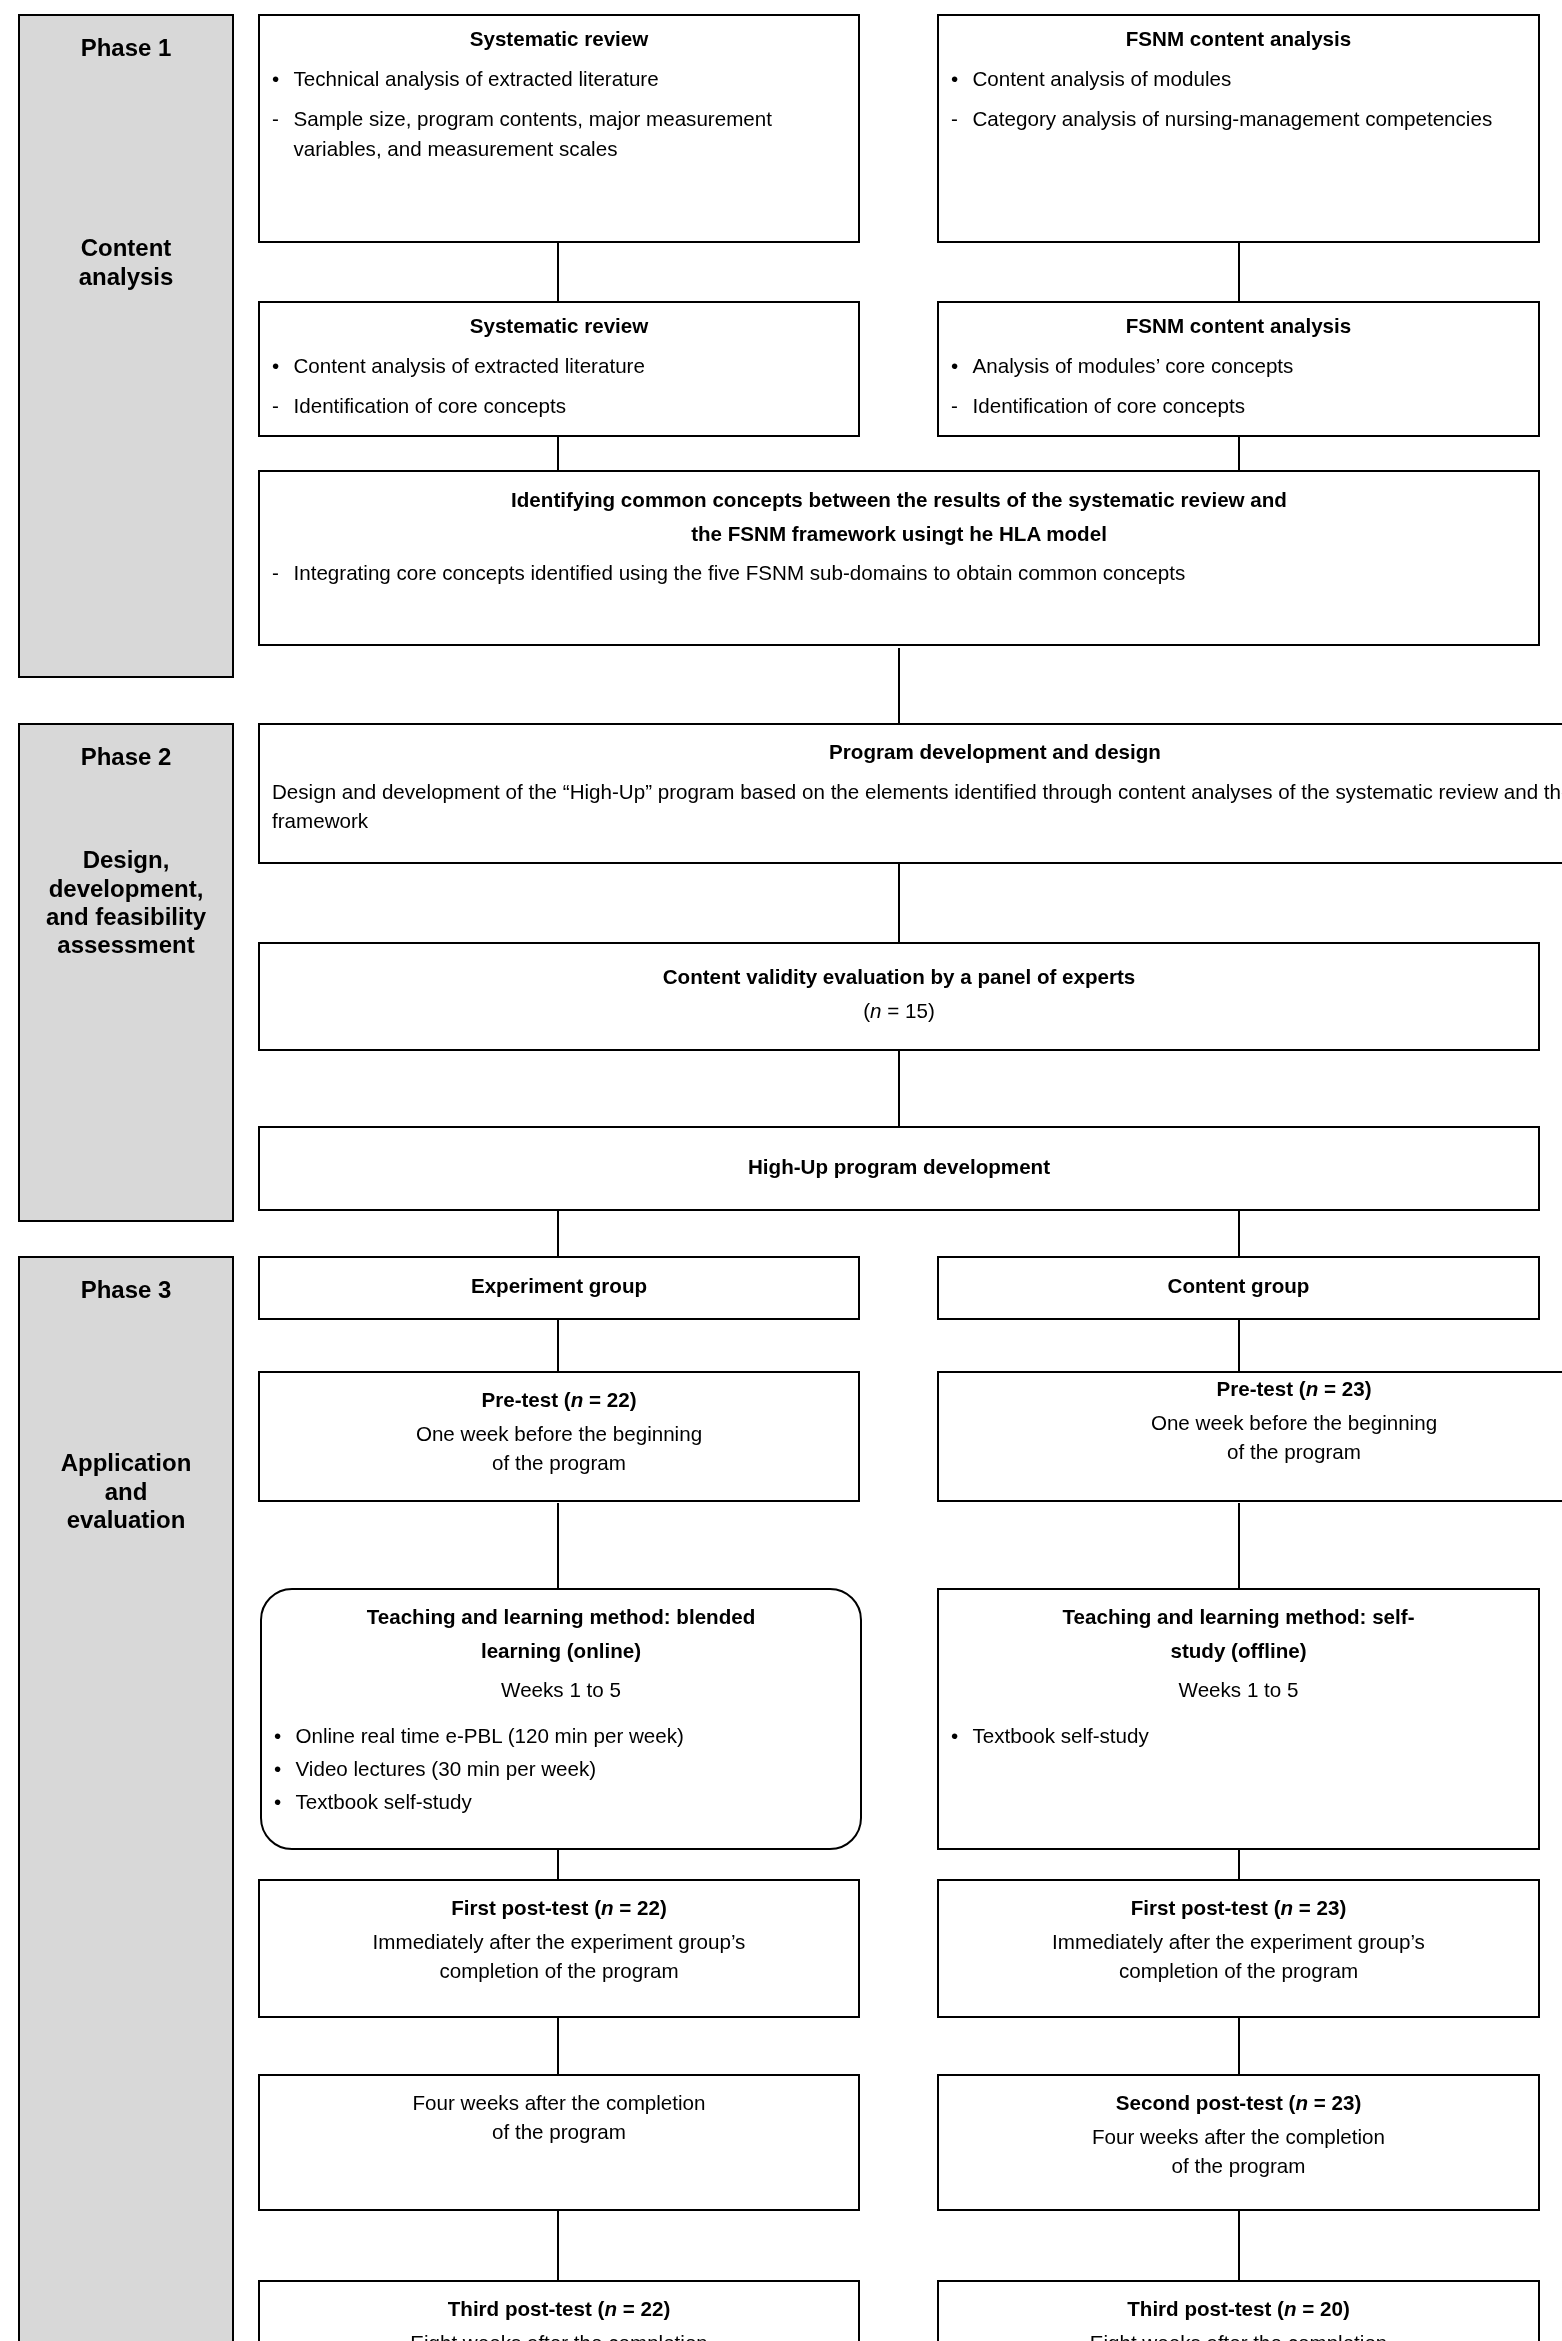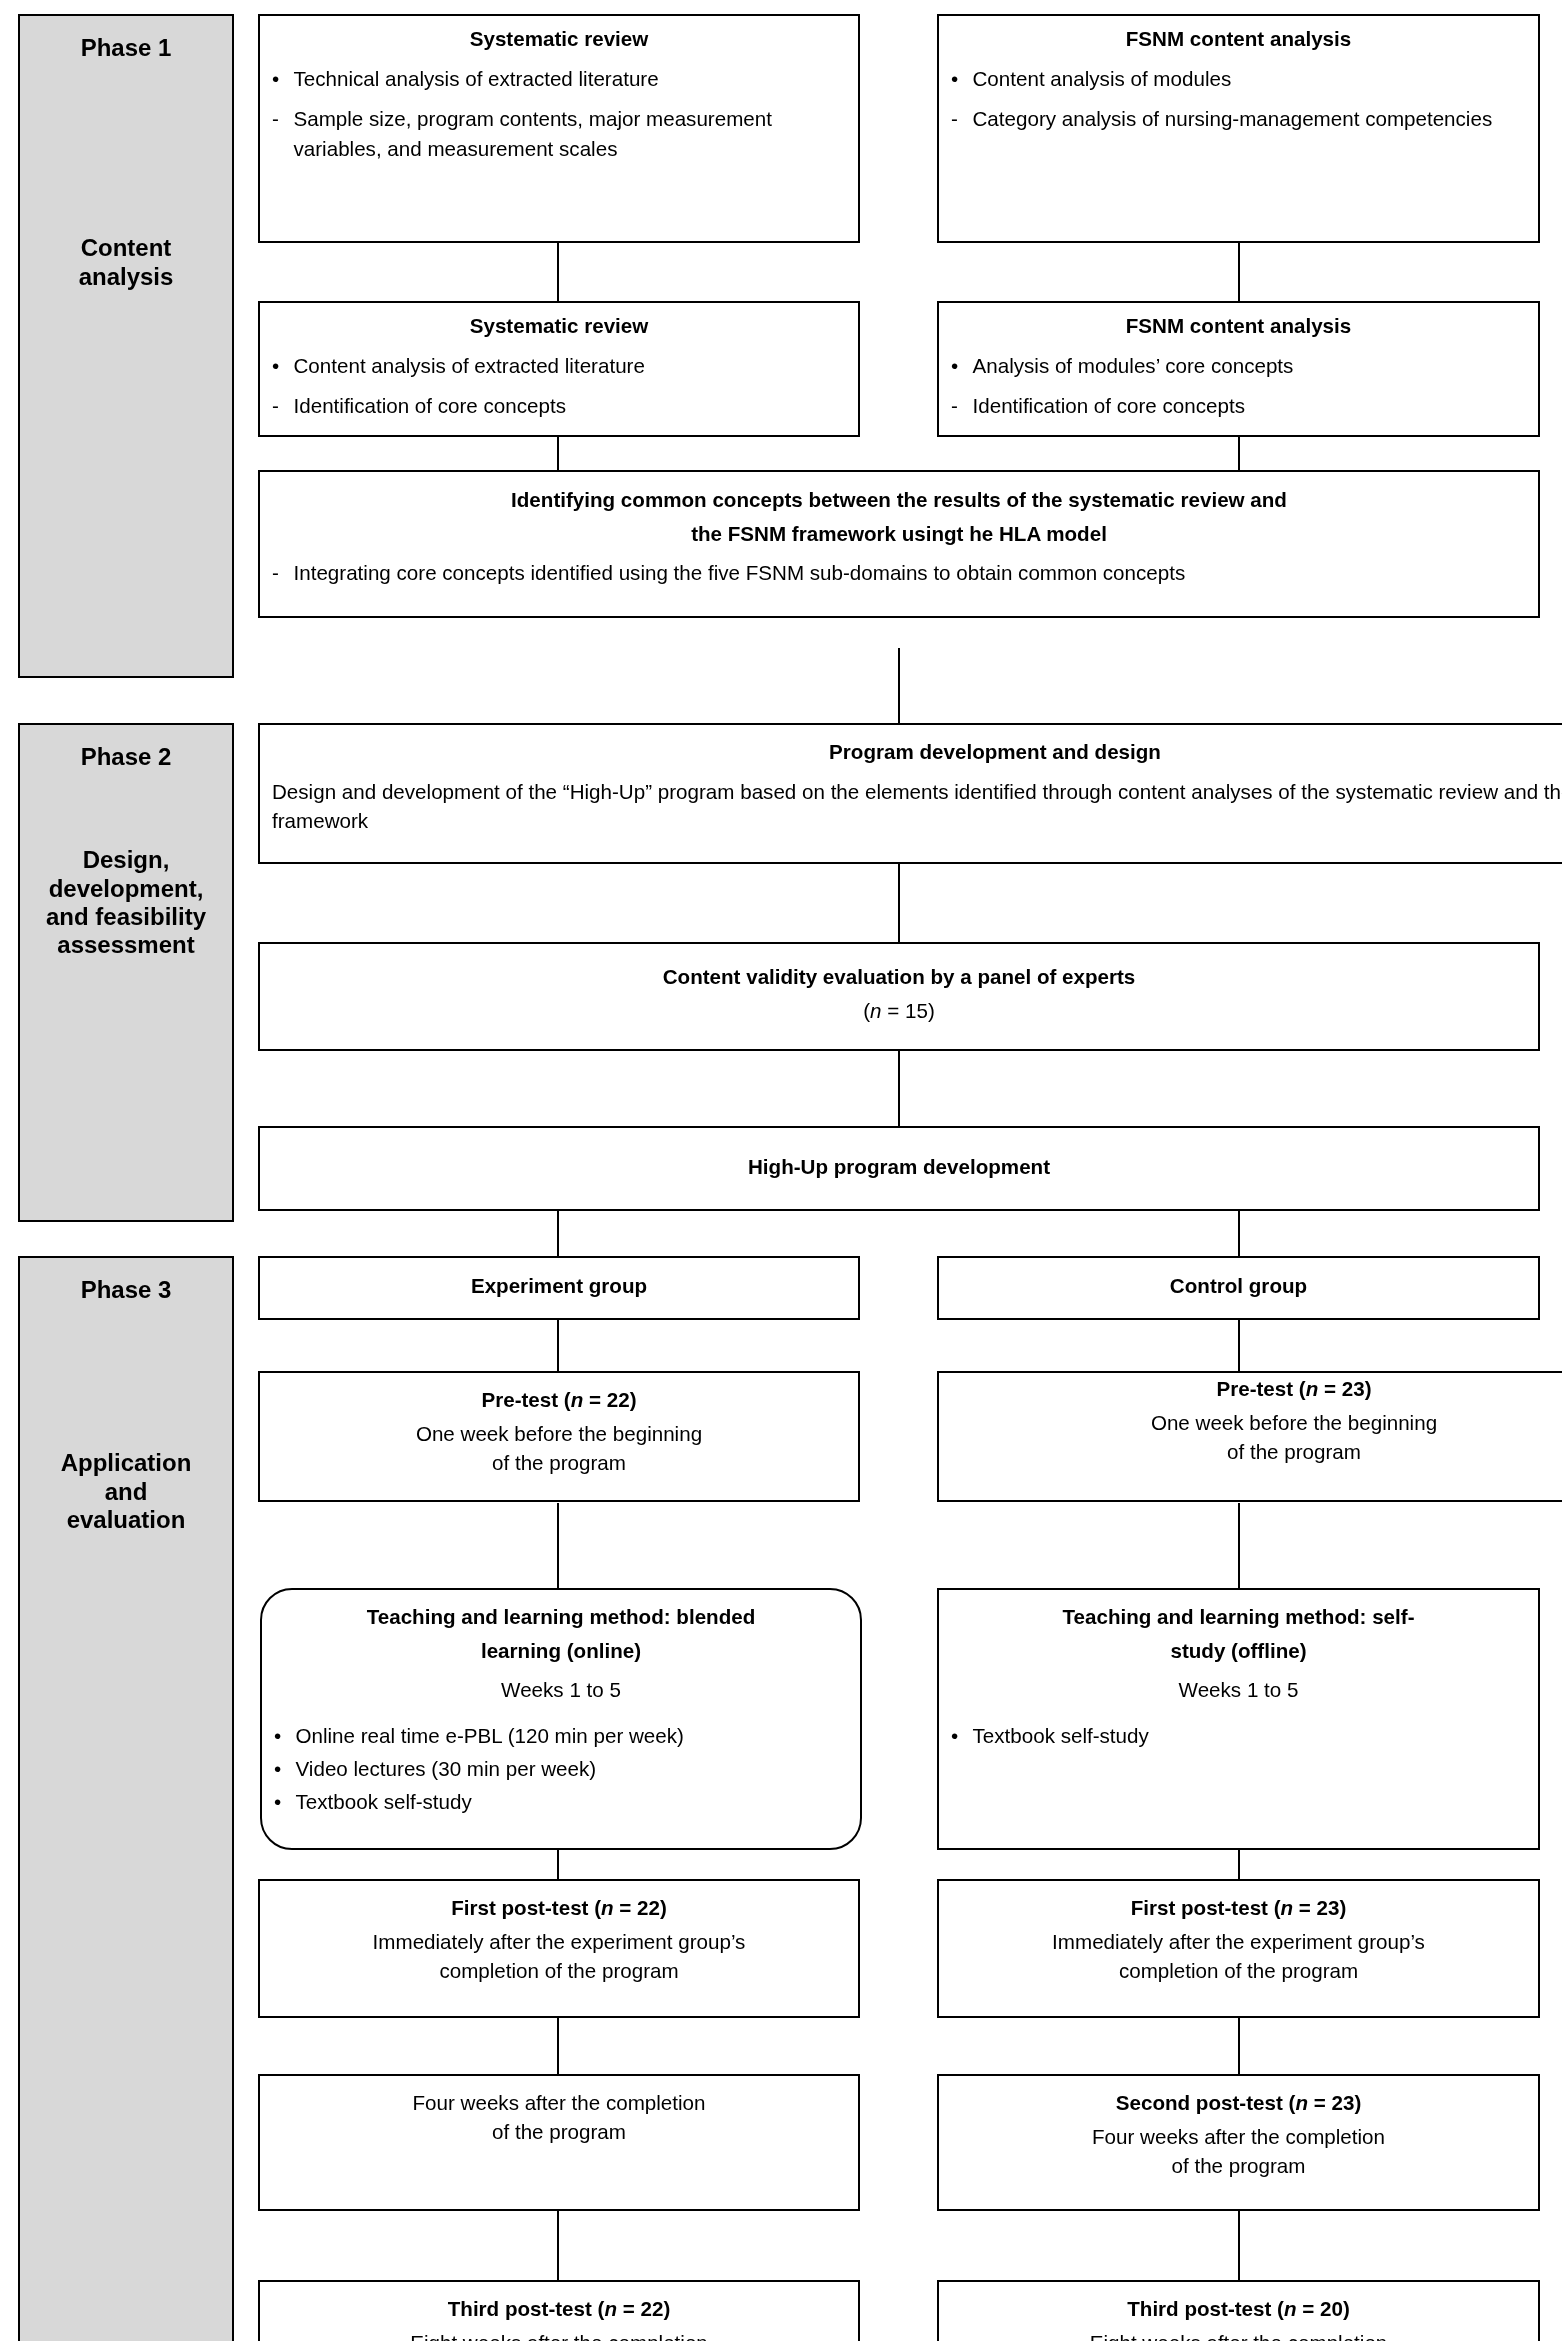--- a/index.html
+++ b/index.html
@@ -136,21 +136,21 @@
       <li class="dash">
         <span class="mk">-</span>
         <span>Identification of core concepts</span>
       </li>
     </ul>
   </div>
 
   <div class="vline" style="left:557px;top:437px;height:34px;"></div>
   <div class="vline" style="left:1238px;top:437px;height:34px;"></div>
 
-  <div class="box" style="left:258px;top:470px;width:1282px;height:148px;padding-top:13px;">
+  <div class="box" style="left:258px;top:470px;width:1282px;height:176px;padding-top:13px;">
     <div class="bx-title tight">Identifying common concepts between the results of the systematic review and</div>
     <div class="bx-title">the FSNM framework usingt he HLA model</div>
     <ul>
       <li class="dash">
         <span class="mk">-</span>
         <span>Integrating core concepts identified using the five FSNM sub-domains to obtain common concepts</span>
       </li>
     </ul>
   </div>
 
@@ -189,21 +189,21 @@
     <div class="ph-title">Phase 3</div>
     <div class="ph-sub" style="margin-top:145px;white-space:pre-line;">Application
 and
 evaluation</div>
   </div>
 
   <div class="box" style="left:258px;top:1256px;width:602px;height:64px;padding-top:13px;">
     <div class="bx-title" style="margin-bottom:16px;">Experiment group</div>
   </div>
   <div class="box" style="left:937px;top:1256px;width:603px;height:64px;padding-top:13px;">
-    <div class="bx-title" style="margin-bottom:0;">Control group</div>
+    <div class="bx-title" style="margin-bottom:0;">Content group</div>
   </div>
 
   <div class="vline" style="left:557px;top:1320px;height:52px;"></div>
   <div class="vline" style="left:1238px;top:1320px;height:52px;"></div>
 
   <div class="box" style="left:258px;top:1371px;width:602px;height:131px;padding-top:12px;">
     <div class="bx-title tight"><span>Pre-test (</span><i class="it">n</i><span> = 22)</span></div>
     <div class="bx-line">One week before the beginning</div>
     <div class="bx-line">of the program</div>
   </div>

